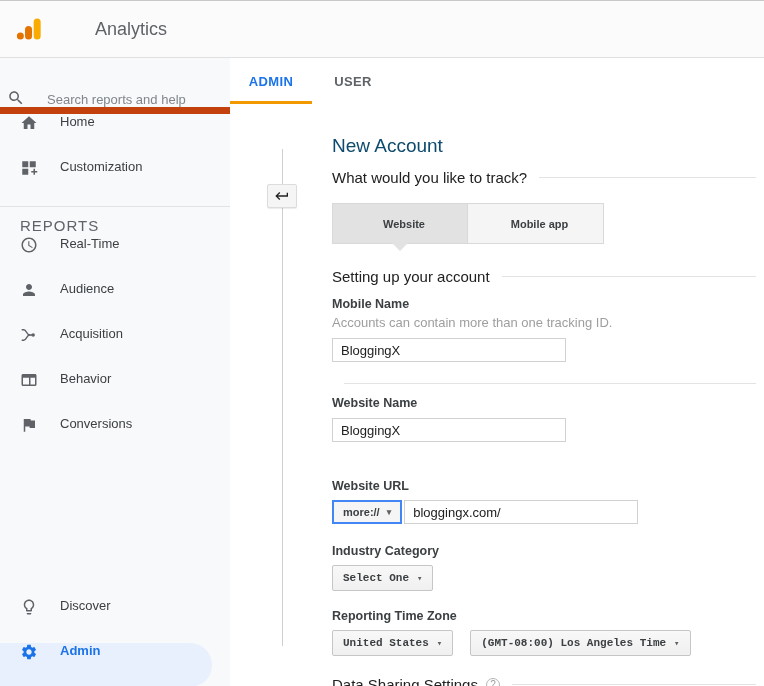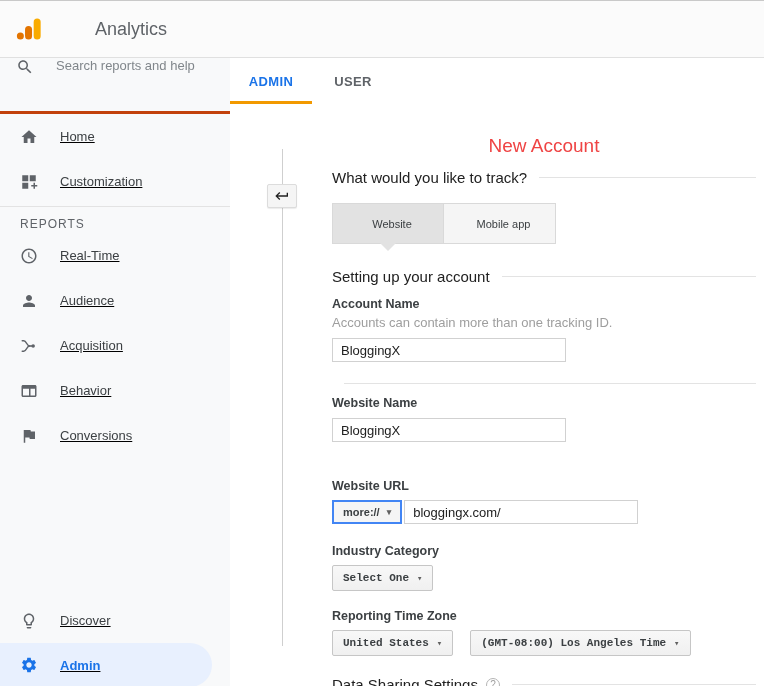--- a/index.html
+++ b/index.html
@@ -9,55 +9,55 @@
   
   .header { height: 57px; background: #fbfbfb; border-bottom: 1px solid #e0e0e0; display: flex; align-items: center; padding-left: 14px; gap: 35px; }
   .logo { width: 30px; height: 30px; display: flex; align-items: center; justify-content: center; }
   .app-name { margin-left: 16px; font-size: 18px; color: #5f6368; }
 
   
   .body { display: flex; height: 629px; }
 
   
   .sidebar { width: 230px; background: #f8f9fa; display: flex; flex-direction: column; flex-shrink: 0; }
-  .search-row { height: 56px; border-bottom: 3px solid #c2410c; display: flex; align-items: flex-start; padding-left: 16px; }
+  .search-row { height: 56px; border-bottom: 7px solid #c2410c; display: flex; align-items: flex-end; padding-left: 7px; }
   .search-row svg { flex-shrink: 0; }
   .search-input { border: none; background: transparent; outline: none; margin-left: 22px; font-size: 13px; color: #3c4043; width: 140px; font-family: "Liberation Sans", sans-serif; }
   .search-input::placeholder { color: #80868b; }
-  .nav-item { height: 45px; display: flex; align-items: center; padding-left: 20px; cursor: pointer; flex-shrink: 0; text-decoration: underline; }
+  .nav-item { height: 45px; display: flex; align-items: flex-start; padding-left: 20px; cursor: pointer; flex-shrink: 0; }
   .nav-icon { width: 18px; height: 18px; display: flex; align-items: center; justify-content: center; }
   .nav-icon svg { fill: #5f6368; }
   .nav-label { margin-left: 22px; font-size: 13px; color: #3c4043; }
   .sidebar-divider { height: 1px; background: #e3e3e3; margin-top: 2px; flex-shrink: 0; }
-  .section-label { font-size: 12px; letter-spacing: 1px; color: #5f6368; padding: 10px 0 2px 20px; flex-shrink: 0; }
+  .section-label { font-size: 15px; letter-spacing: 1px; color: #5f6368; padding: 10px 0 2px 20px; flex-shrink: 0; }
   .spacer { flex: 1; }
   .nav-item.active { background: #e8f0fe; width: 212px; border-radius: 0 24px 24px 0; height: 44px; }
   .nav-item.active .nav-label { color: #1a73e8; font-weight: bold; }
   .nav-item.active .nav-icon svg { fill: #1a73e8; }
 
   
   .main { flex: 1; display: flex; flex-direction: column; background: #fff; }
   .tabbar { height: 46px; display: flex; flex-shrink: 0; }
   .tab { width: 82px; display: flex; align-items: center; justify-content: center; font-size: 13px; font-weight: bold; letter-spacing: 0.4px; color: #5f6368; position: relative; cursor: pointer; }
   .tab.active { color: #1a73e8; }
   .tab.active::after { content: ""; position: absolute; left: 0; right: 0; bottom: 0; height: 3px; background: #f29900; }
 
   .content { flex: 1; position: relative; overflow: hidden; }
   .vline { position: absolute; left: 52px; top: 45px; height: 497px; width: 1px; background: #cfcfcf; }
   .back-btn { position: absolute; left: 37px; top: 80px; width: 30px; height: 24px; background: #f5f5f5; border: 1px solid #dcdcdc; border-radius: 2px; box-shadow: 0 1px 1px rgba(0,0,0,0.08); display: flex; align-items: center; justify-content: center; cursor: pointer; }
   .back-btn svg { fill: #212121; }
 
   .form { margin-left: 102px; width: 432px; padding-top: 31px; padding-right: 8px; }
-  .page-title { font-size: 19px; font-weight: 400; color: #ef4444; text-align: center; }
+  .page-title { font-size: 19px; font-weight: 400; color: #0c4a6e; }
   .section-head { display: flex; align-items: center; font-size: 15px; color: #212121; }
   .section-head .line { flex: 1; height: 1px; background: #e3e3e3; margin-left: 12px; }
   .q-head { margin-top: 12px; }
 
   .toggle-row { margin-top: 17px; display: flex; }
-  .toggle-btn { width: 112px; height: 41px; background: #f5f5f5; border: 1px solid #d9d9d9; font-size: 11px; font-weight: normal; color: #3c4043; display: flex; align-items: center; justify-content: center; cursor: pointer; position: relative; font-family: "Liberation Sans", sans-serif; padding-left: 8px; }
+  .toggle-btn { width: 136px; height: 41px; background: #f5f5f5; border: 1px solid #d9d9d9; font-size: 11px; font-weight: bold; color: #3c4043; display: flex; align-items: center; justify-content: center; cursor: pointer; position: relative; font-family: "Liberation Sans", sans-serif; padding-left: 8px; }
   .toggle-btn + .toggle-btn { border-left: none; }
   .toggle-btn.selected { background: #e2e2e2; }
   .toggle-btn.selected::after { content: ""; position: absolute; bottom: -8px; left: 50%; transform: translateX(-50%); border-left: 8px solid transparent; border-right: 8px solid transparent; border-top: 8px solid #e2e2e2; }
 
   .sec-account { margin-top: 24px; }
   .field-label { font-size: 12.5px; font-weight: bold; color: #3c4043; }
   .mt-label1 { margin-top: 12px; }
   .helper { font-size: 13px; color: #9e9e9e; margin-top: 4px; }
   .text-input { display: block; margin-top: 8px; width: 234px; height: 24px; border: 1px solid #d1d1d1; font-size: 13px; color: #212121; padding: 0 8px; background: #fff; font-family: "Liberation Sans", sans-serif; border-radius: 0; }
   .sec-property { margin-top: 21px; }
@@ -209,21 +209,21 @@
           <div class="toggle-row">
             <button class="toggle-btn selected">Website</button>
             <button class="toggle-btn">Mobile app</button>
           </div>
 
           <div class="section-head sec-account">
             <span>Setting up your account</span>
             <span class="line"></span>
           </div>
 
-          <div class="field-label mt-label1">Account Name</div>
+          <div class="field-label mt-label1">Mobile Name</div>
           <div class="helper">Accounts can contain more than one tracking ID.</div>
           <input class="text-input" type="text" value="BloggingX" style="">
 
           <div class="section-head sec-property">
             <span class="line"></span>
           </div>
 
           <div class="field-label lbl-website-name">Website Name</div>
           <input class="text-input" type="text" value="BloggingX" style="">
 

